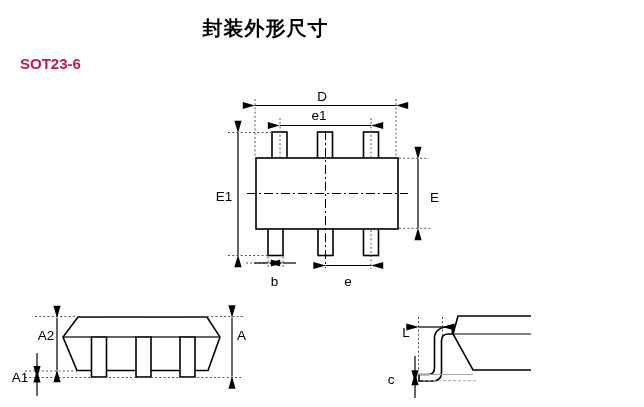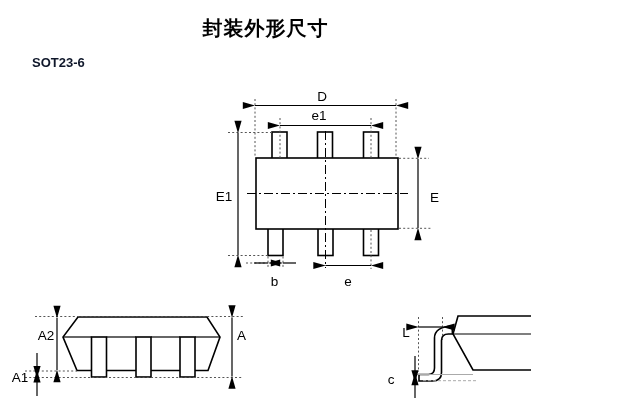--- a/index.html
+++ b/index.html
@@ -1,21 +1,21 @@
 <!DOCTYPE html>
 <html><head>
 <meta charset="utf-8">
 <style>
   html,body{margin:0;padding:0;background:#fff;}
   .stage{position:relative;width:531px;height:407px;background:#fff;overflow:hidden;
          font-family:"Liberation Sans",sans-serif;}
   .title{position:absolute;left:0;right:0;top:15px;text-align:center;
          font-family:"Liberation Serif",serif;font-weight:bold;font-size:20px;
          color:#000;letter-spacing:1px;}
-  .pkg{position:absolute;left:32px;top:55px;font-weight:bold;font-size:13px;color:#0f172a;}
+  .pkg{position:absolute;left:20px;top:55px;font-weight:bold;font-size:15px;color:#be185d;}
   svg{position:absolute;left:0;top:0;}
   .outline{fill:#fff;stroke:#000;stroke-width:1.6;stroke-linejoin:miter;}
   .lead{fill:#fff;stroke:#000;stroke-width:1.6;}
   .dim{stroke:#000;stroke-width:1.2;fill:none;}
   .ext{stroke:#555;stroke-width:1;stroke-dasharray:2 2.2;fill:none;}
   .cl{stroke:#000;stroke-width:1;stroke-dasharray:9 3 2 3;fill:none;}
   .plane{stroke:#aaa;stroke-width:1;fill:none;}
   .planed{stroke:#aaa;stroke-width:1;stroke-dasharray:3 2;fill:none;}
   .dimlbl{font-family:"Liberation Sans",sans-serif;font-size:13.5px;fill:#000;}
 </style>

